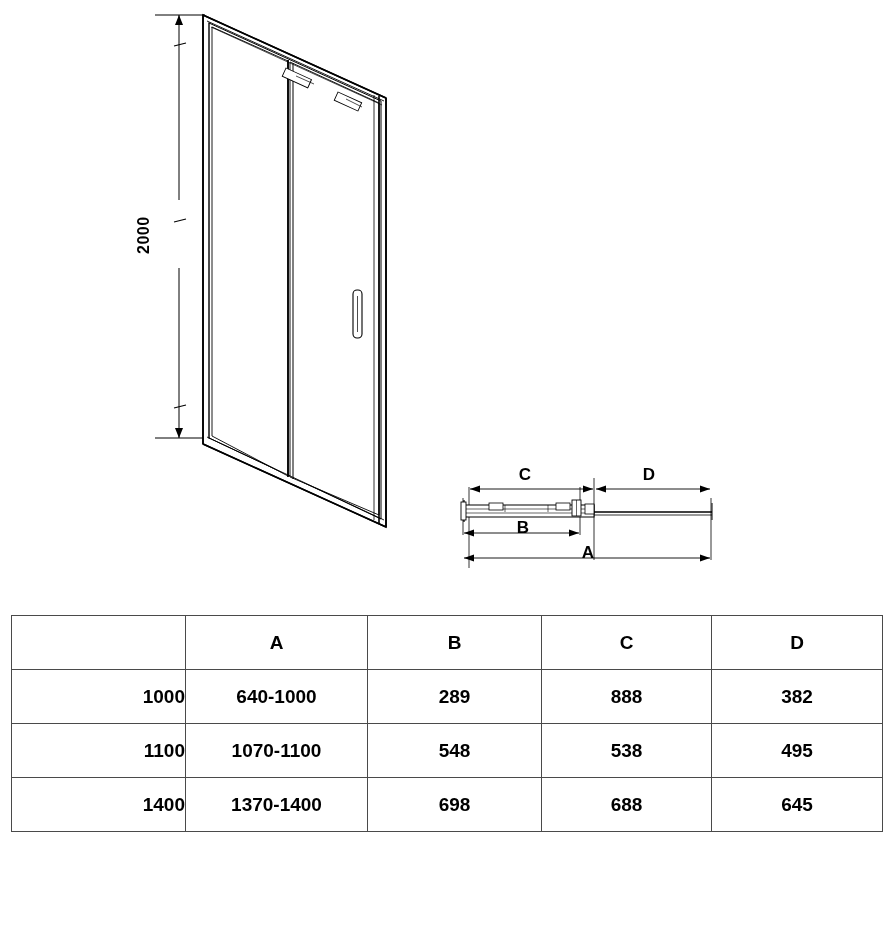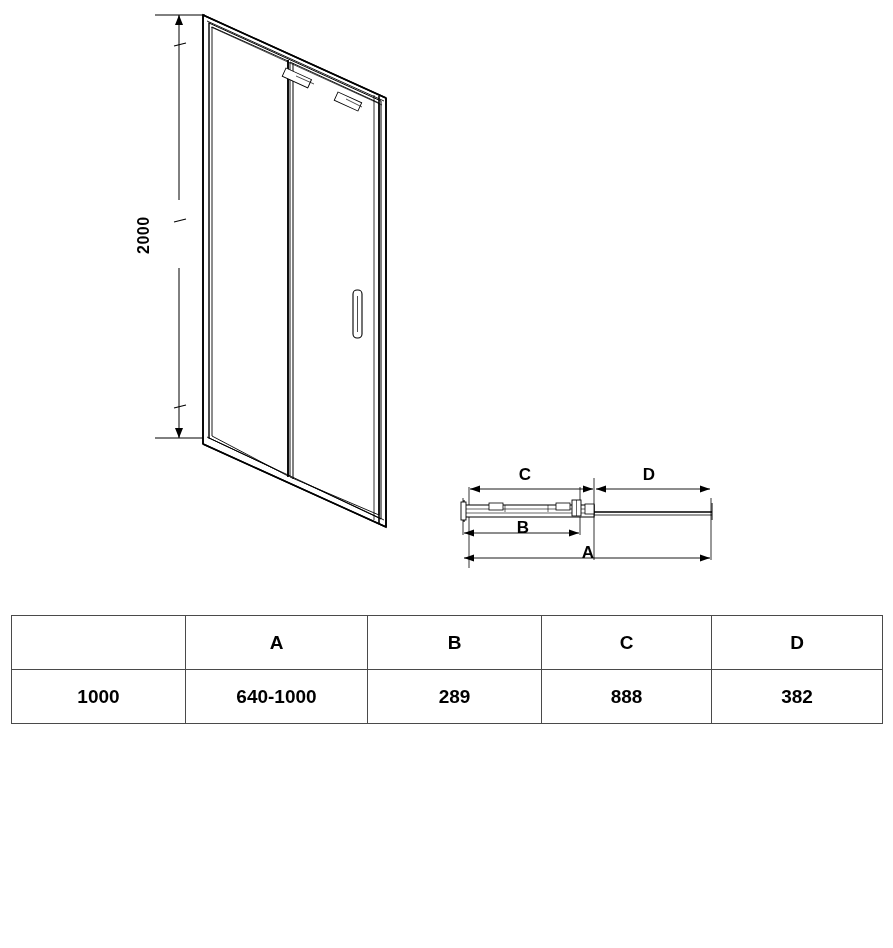--- a/index.html
+++ b/index.html
@@ -55,21 +55,21 @@
     font-size: 19px;
     font-weight: bold;
     text-align: center;
     vertical-align: middle;
     padding: 0;
   }
   #spec-table th {
     font-weight: bold;
   }
   #spec-table td.rowhead {
-    text-align: center;
+    text-align: right;
   }
   #spec-table col.c0 { width: 174px; }
   #spec-table col.c1 { width: 182px; }
   #spec-table col.c2 { width: 174px; }
   #spec-table col.c3 { width: 170px; }
   #spec-table col.c4 { width: 171px; }
 </style>
 </head>
 <body>
 
@@ -204,14 +204,28 @@
     </tr>
   </thead>
   <tbody>
     <tr>
       <td class="rowhead">1000</td>
       <td>640-1000</td>
       <td>289</td>
       <td>888</td>
       <td>382</td>
     </tr>
+    <tr>
+      <td class="rowhead">1100</td>
+      <td>1070-1100</td>
+      <td>548</td>
+      <td>538</td>
+      <td>495</td>
+    </tr>
+    <tr>
+      <td class="rowhead">1400</td>
+      <td>1370-1400</td>
+      <td>698</td>
+      <td>688</td>
+      <td>645</td>
+    </tr>
   </tbody>
 </table>
 
 </body></html>

